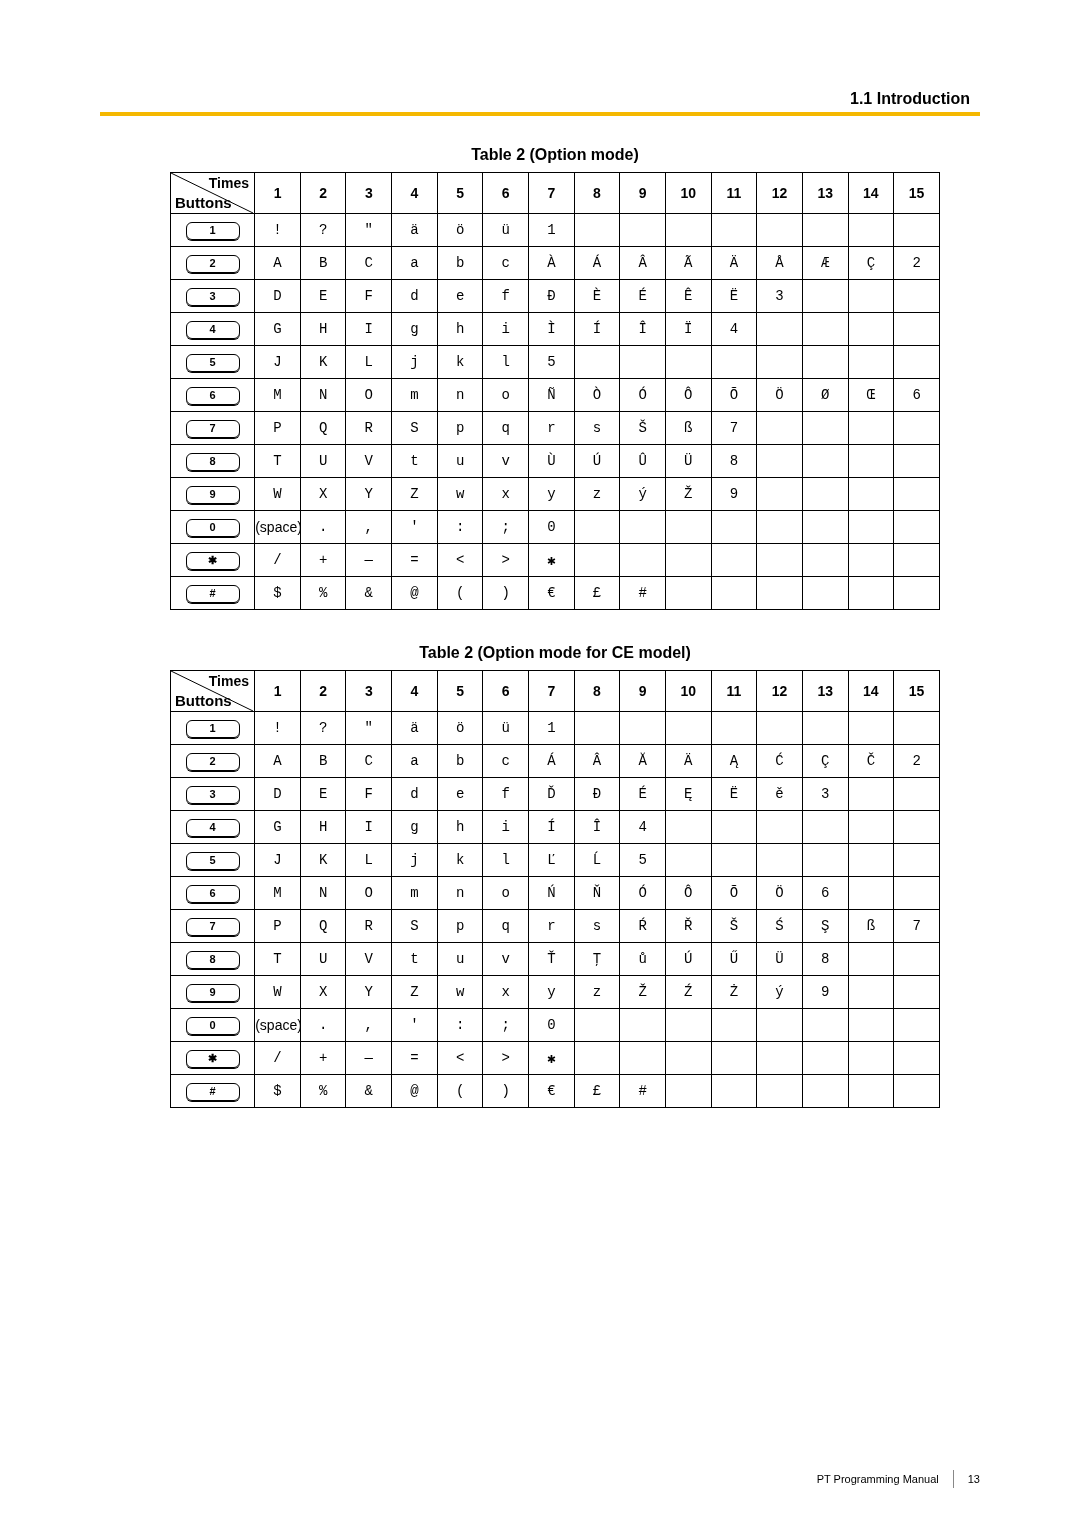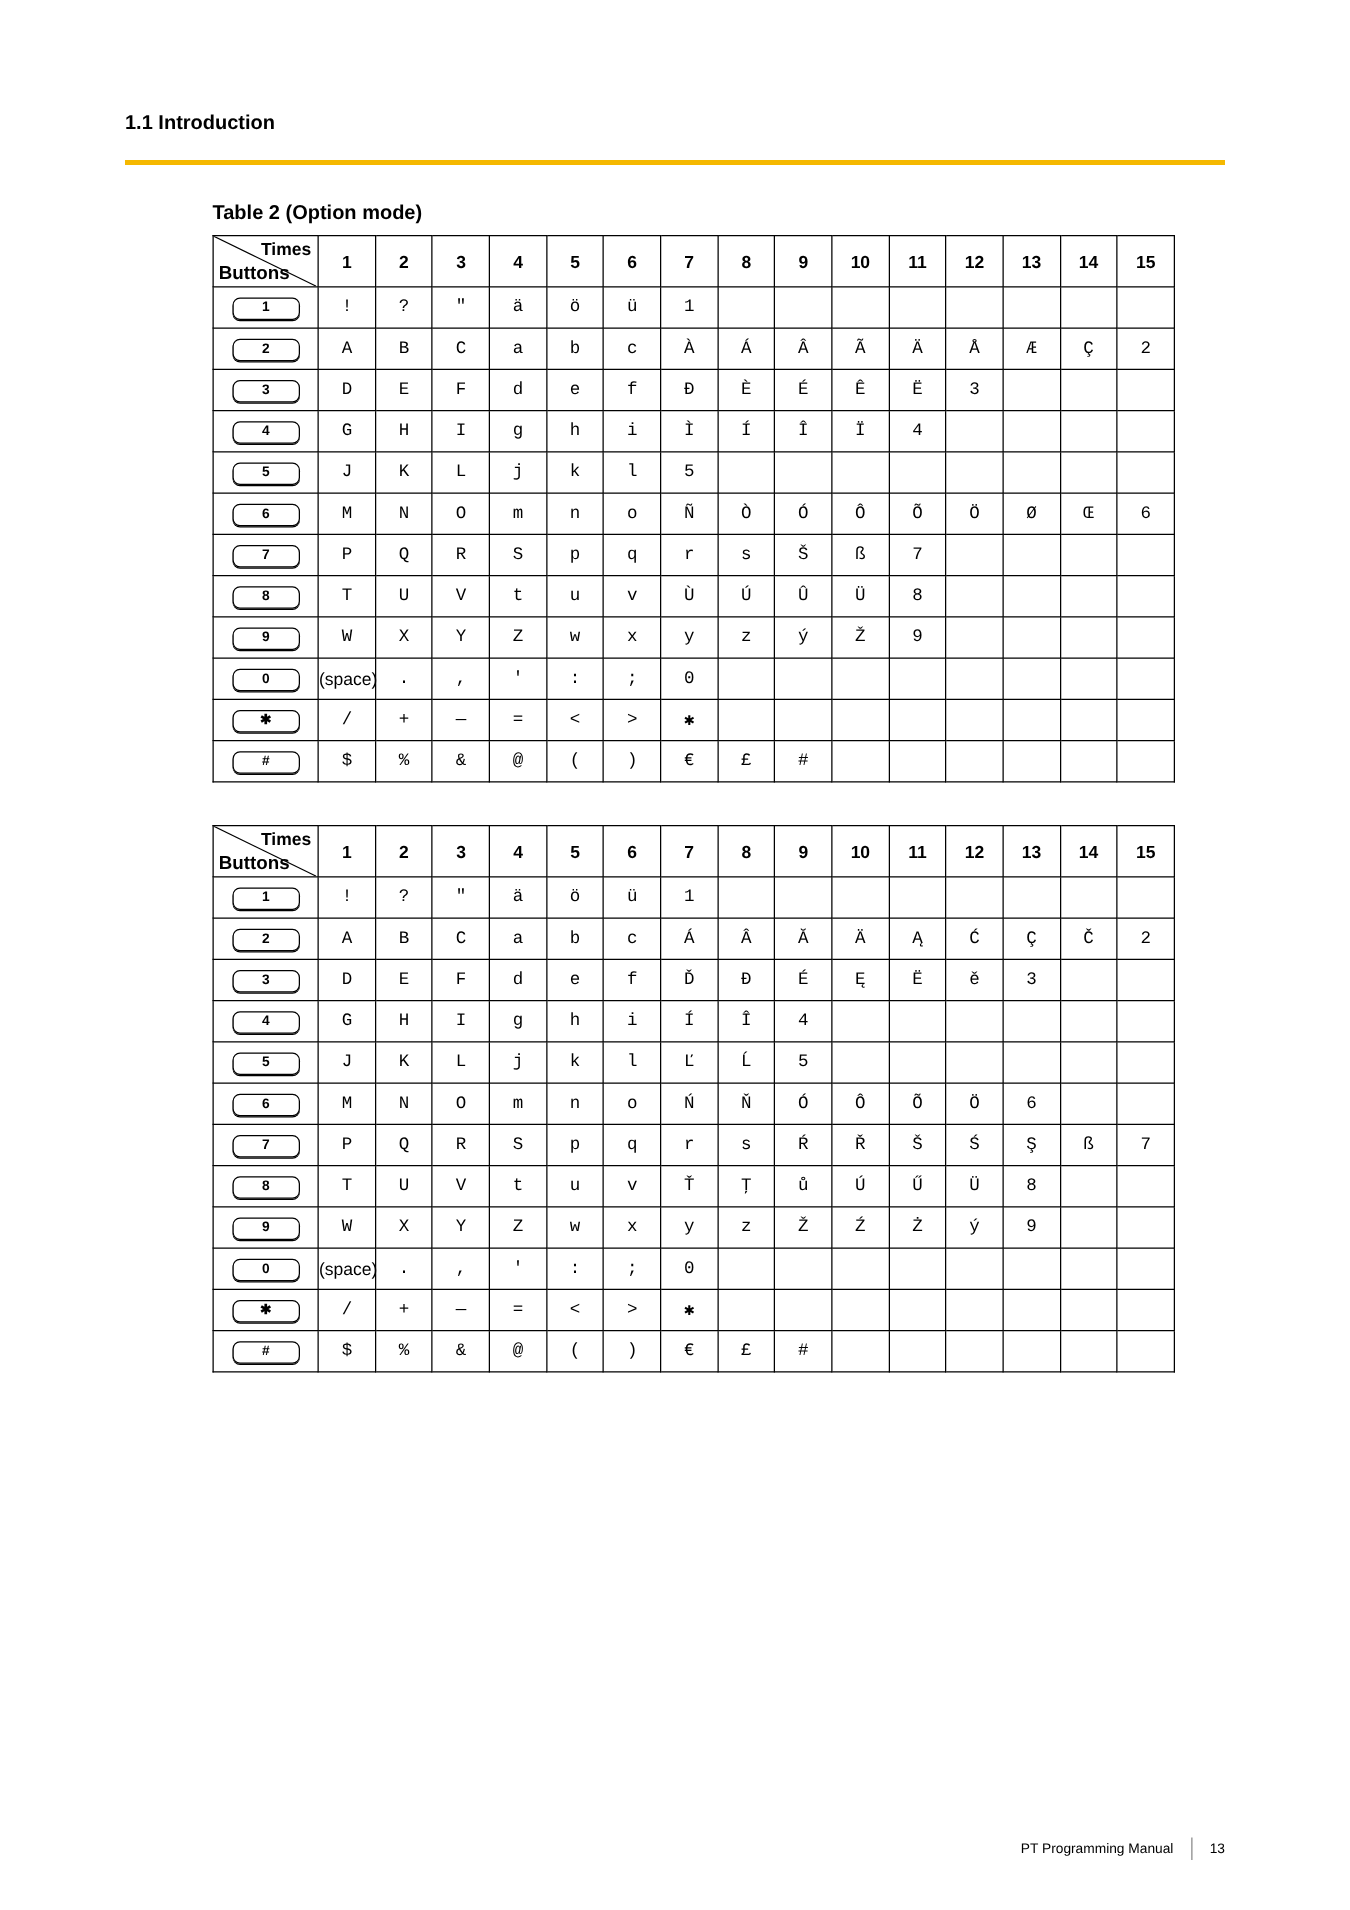--- a/index.html
+++ b/index.html
@@ -10,38 +10,40 @@
     color: #000;
   }
   .page {
     width: 1080px;
     height: 1528px;
     position: relative;
     box-sizing: border-box;
     padding: 90px 100px 40px 100px;
   }
   .breadcrumb {
+    text-align: right;
     font-weight: bold;
     font-size: 16px;
     padding-right: 10px;
-    padding-bottom: 20px;
+    padding-bottom: 4px;
   }
   .rule {
     height: 4px;
     background: #f5b800;
     margin-bottom: 30px;
   }
   .table-wrap {
     margin-left: 70px;
     margin-right: 40px;
   }
   .table-title {
     font-weight: bold;
     font-size: 16px;
     margin: 18px 0 8px 0;
+    text-align: center;
   }
   table.keytable {
     border-collapse: collapse;
     table-layout: fixed;
     width: 770px;
   }
   table.keytable th, table.keytable td {
     border: 1px solid #000;
     text-align: center;
     vertical-align: middle;
@@ -367,20 +369,21 @@
             <td class="mono"></td>
             <td class="mono"></td>
             <td class="mono"></td>
             <td class="mono"></td>
           </tr>
         </tbody>
     </table>
   </div>
 
   <div class="table-wrap" style="margin-top:34px;">
+    <div class="table-title">Table 2 (Option mode for CE model)</div>
     <table class="keytable">
       <thead>
           <tr id="t2-head" style="height: 40px;">
             <th class="first-col">
               <div class="diag-cell">
                 <svg viewBox="0 0 82 40" preserveAspectRatio="none">
                   <line x1="0" y1="0" x2="82" y2="40" stroke="#000" stroke-width="1"></line>
                 </svg>
                 <span class="times">Times</span>
                 <span class="buttons">Buttons</span>

